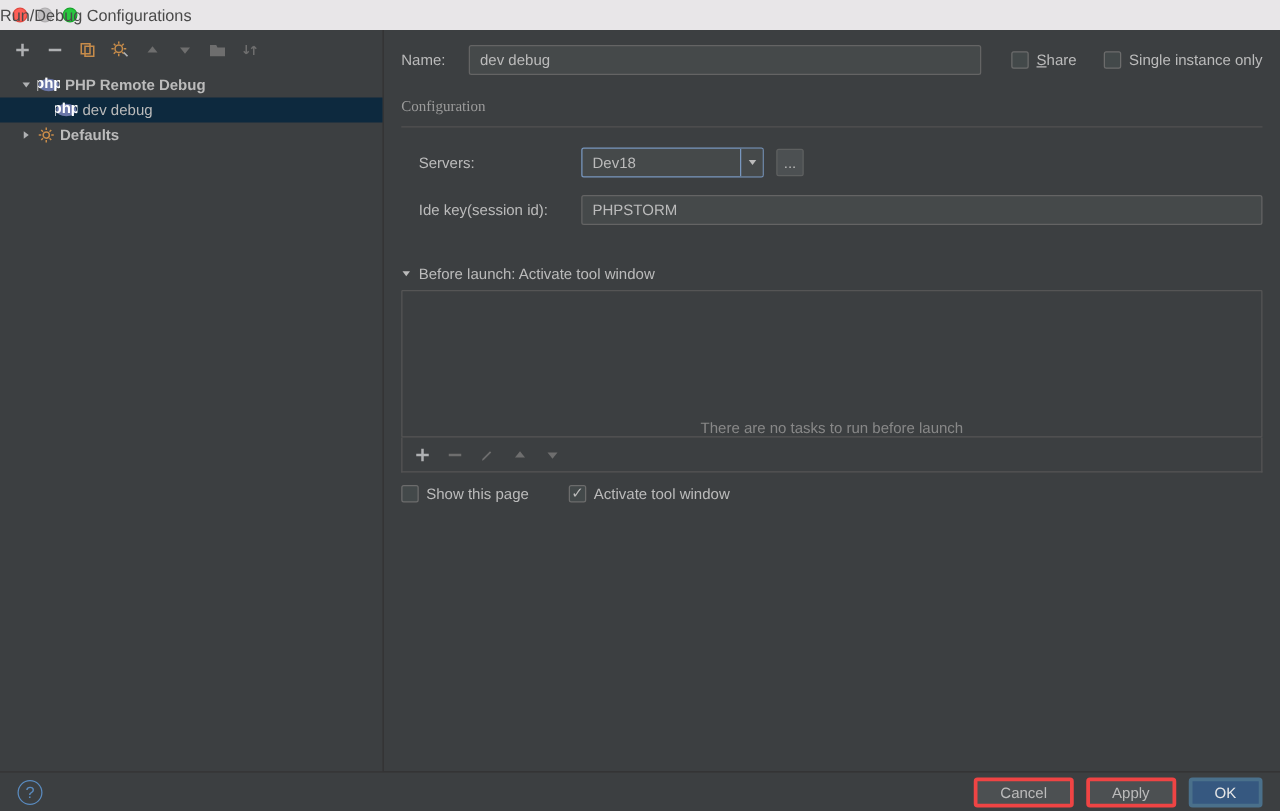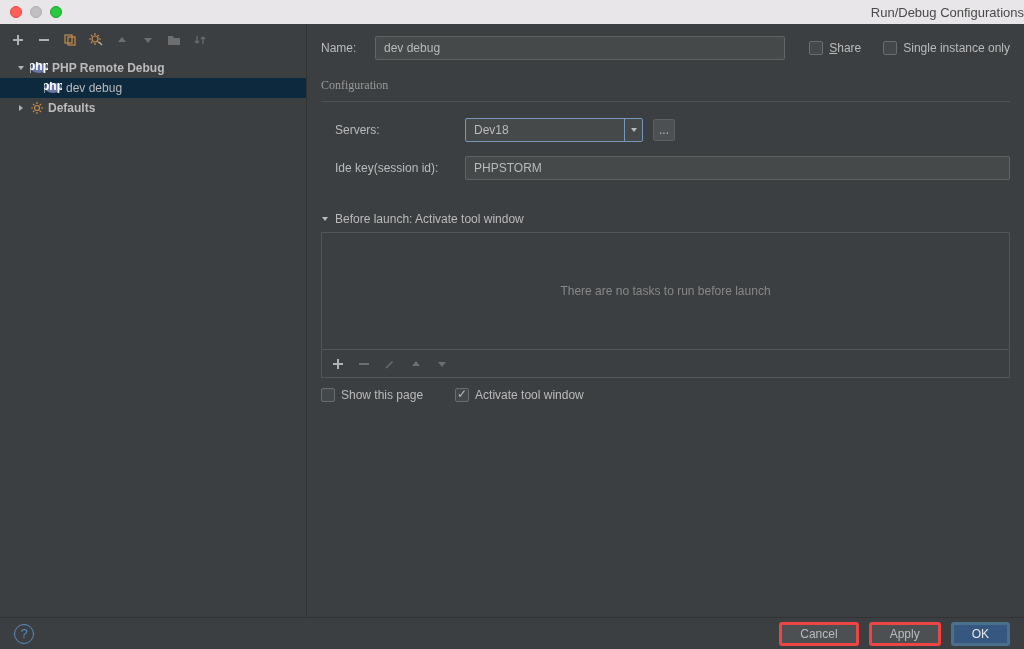--- a/index.html
+++ b/index.html
@@ -5,21 +5,21 @@
   * { box-sizing: border-box; margin: 0; padding: 0; font-family: -apple-system, "Helvetica Neue", Arial, sans-serif; font-size: 12px; }
   body { width: 1024px; height: 649px; background: #3c3f41; color: #bbbbbb; overflow: hidden; }
 
   
   .titlebar { height: 24px; background: #e8e6e8; display: flex; align-items: center; position: relative; }
   .traffic { display: flex; gap: 8px; padding-left: 10px; }
   .tl { width: 12px; height: 12px; border-radius: 50%; }
   .tl.red { background: #ff5f57; border: 0.5px solid #e1483f; }
   .tl.yellow { background: #c1bfc1; border: 0.5px solid #b0aeb0; }
   .tl.green { background: #28c840; border: 0.5px solid #18a52c; }
-  .titlebar .title { position: absolute; left: 0; right: 0; text-align: right; color: #4a4a4a; font-size: 13px; pointer-events: none; }
+  .titlebar .title { position: absolute; left: 0; right: 0; text-align: left; color: #4a4a4a; font-size: 13px; pointer-events: none; }
 
   
   .content { display: flex; height: 593px; }
 
   
   .sidebar { width: 307px; background: #3c3f41; border-right: 1px solid #323232; display: flex; flex-direction: column; }
   .side-toolbar { display: flex; align-items: center; gap: 10px; padding: 6px 10px; height: 32px; }
   .icon-btn { width: 16px; height: 16px; display: inline-flex; align-items: center; justify-content: center; color: #afb1b3; cursor: pointer; }
   .icon-btn.disabled { color: #6e6e6e; cursor: default; }
   .tree { flex: 1; padding: 2px 0; user-select: none; }
@@ -40,29 +40,29 @@
   .name-input { flex: 0 0 410px; }
   .chk { width: 14px; height: 14px; background: #43494a; border: 1px solid #6c6c6c; display: inline-block; border-radius: 2px; position: relative; }
   .chk.checked::after { content: "✓"; position: absolute; top: -2px; left: 1px; color: #bbbbbb; font-size: 12px; }
   .chk-wrap { display: flex; align-items: flex-start; gap: 6px; cursor: pointer; }
   .chk-wrap .u { text-decoration: underline; }
   .flex-spacer { flex: 1; }
   .section-title { color: #9b9b9b; margin: 6px 0 8px 0; font-family: Liberation Serif, serif; }
   .hr { border-top: 1px solid #515151; margin-bottom: 10px; }
   .field-row { display: flex; align-items: center; gap: 10px; margin: 6px 0 8px 14px; }
   .field-row .lbl { width: 120px; }
-  .combo { display: flex; align-items: center; background: #45494a; border: 1px solid #7897bf; height: 24px; width: 178px; color: #bbbbbb; border-radius: 2px; }
+  .combo { display: flex; align-items: center; background: #45494a; border: 1px solid #7897bf; height: 24px; width: 146px; color: #bbbbbb; border-radius: 2px; }
   .combo .combo-val { flex: 1; padding: 0 8px; }
   .combo .combo-btn { width: 18px; height: 100%; border-left: 1px solid #7897bf; display: flex; align-items: center; justify-content: center; background: #45494a; cursor: pointer; }
   .ellipsis-btn { width: 22px; height: 22px; background: #4c5052; border: 1px solid #5e6060; color: #bbbbbb; display: flex; align-items: center; justify-content: center; border-radius: 2px; cursor: pointer; }
   .wide-input { flex: 1; }
 
   .before-launch { margin-top: 24px; }
   .bl-header { display: flex; align-items: center; gap: 6px; color: #bbbbbb; margin-bottom: 6px; cursor: pointer; }
-  .bl-box { height: 118px; background: #3c3f41; border: 1px solid #555555; display: flex; align-items: center; justify-content: center; color: #888888; border-radius: 1px; }
+  .bl-box { height: 118px; background: #3c3f41; border: 1px solid #555555; display: flex; align-items: flex-end; justify-content: center; color: #888888; border-radius: 1px; }
   .bl-toolbar { display: flex; align-items: center; gap: 10px; padding: 6px 8px; border: 1px solid #555555; border-top: none; height: 28px; }
   .bl-checks { display: flex; gap: 32px; margin-top: 10px; }
 
   
   .footer { height: 32px; border-top: 1px solid #323232; display: flex; align-items: center; padding: 0 14px; gap: 10px; }
   .help-icon { width: 20px; height: 20px; border-radius: 50%; border: 1.5px solid #5a8bbf; color: #5a8bbf; display: flex; align-items: center; justify-content: center; font-size: 13px; cursor: pointer; }
   .button { height: 24px; padding: 0 18px; background: #4c5052; border: 3px solid #ef4444; color: #bbbbbb; border-radius: 3px; cursor: pointer; display: flex; align-items: center; }
   .button.primary { background: #365880; border-color: #4a708b; color: #e6e6e6; }
 
   svg { display: block; }

